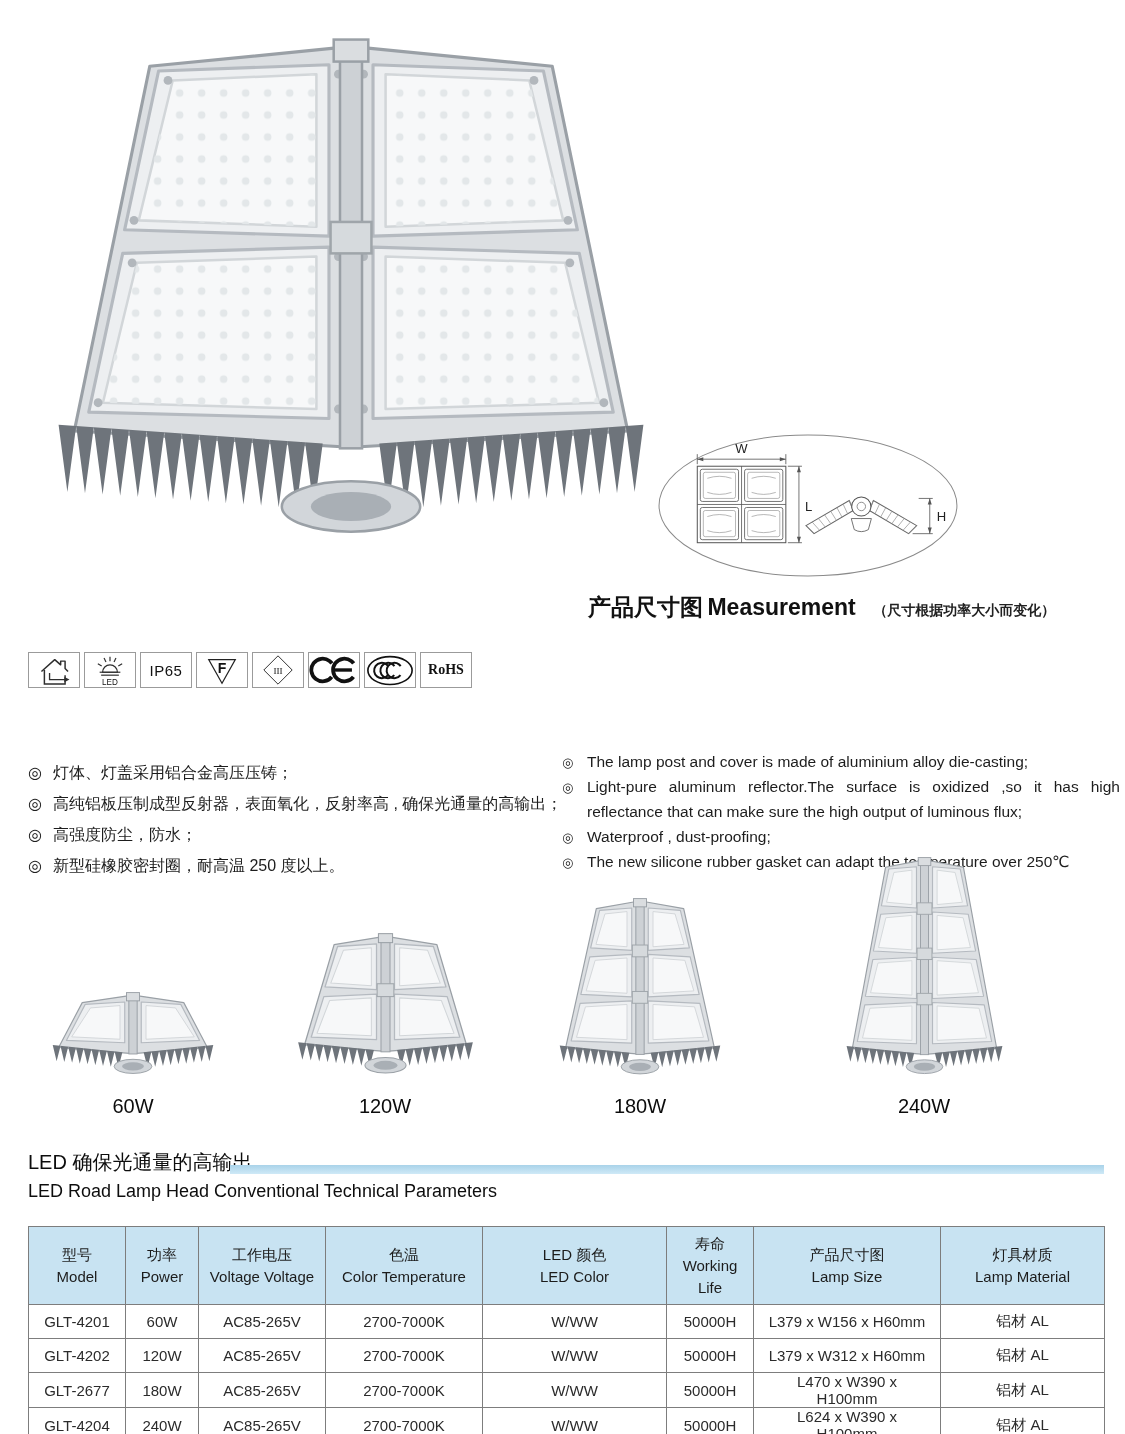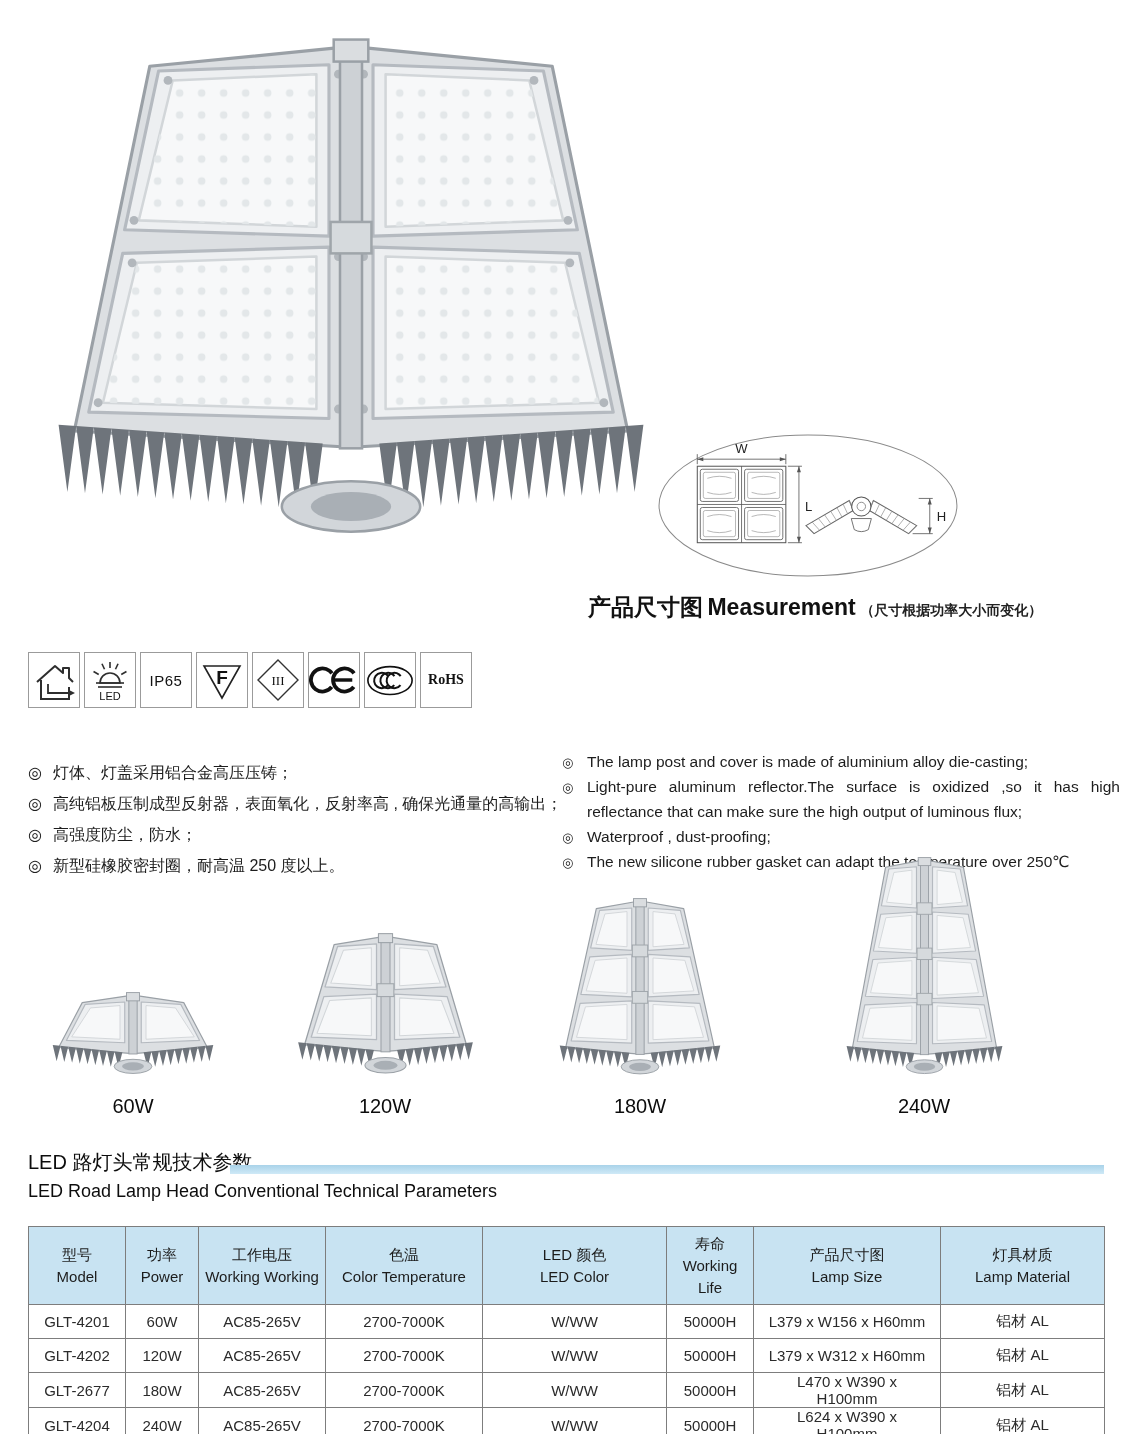--- a/index.html
+++ b/index.html
@@ -5,24 +5,24 @@
   html,body{margin:0;padding:0;background:#fff;}
   .page{
     position:relative;width:1125px;height:1434px;background:#fff;overflow:hidden;
     font-family:"Liberation Sans","DejaVu Sans",sans-serif;color:#1d1d1d;
   }
   
   .hero{position:absolute;left:46px;top:38px;width:610px;}
   .mini-diagram{position:absolute;left:655px;top:430px;width:312px;height:152px;}
   .measure-caption{position:absolute;left:588px;top:592px;white-space:nowrap;}
   .measure-caption .big{font-size:23px;font-weight:bold;color:#111;}
-  .measure-caption .note{font-size:14px;font-weight:bold;color:#222;margin-left:0;}
+  .measure-caption .note{font-size:14px;font-weight:bold;color:#222;margin-left:13px;}
   
   .certs{position:absolute;left:28px;top:652px;display:flex;gap:4px;}
-  .cert-box{width:52px;height:56px;border:1px solid #9b9b9b;box-sizing:border-box;background:#fff;
+  .cert-box{width:52px;height:36px;border:1px solid #9b9b9b;box-sizing:border-box;background:#fff;
     display:flex;flex-direction:column;align-items:center;justify-content:center;}
   .cert-plain{font-size:15px;color:#111;letter-spacing:0.5px;}
   .cert-plain.bold{font-weight:bold;font-size:14px;letter-spacing:0;font-family:Liberation Serif, serif;}
   
   .desc-heading{position:absolute;left:28px;top:716px;font-size:23px;font-weight:bold;color:#0d0d0d;}
   .bullets{list-style:none;margin:0;padding:0;}
   .bullets li{position:relative;padding-left:25px;}
   .bullets .marker{position:absolute;left:0;top:0;}
   .bullets-cn{position:absolute;left:28px;top:757px;width:535px;}
   .bullets-cn li{font-size:16px;line-height:31px;}
@@ -340,40 +340,40 @@
             <path d="M 91 171 L 87.7 184.0 L 84.4 170.3 L 81.2 183.3 L 77.9 169.7 L 74.6 182.7 L 71.3 169.0 L 68.1 182.0 L 64.8 168.3 L 61.5 181.3 L 58.2 167.7 L 54.9 180.7 L 51.7 167.0 L 48.4 180.0 L 45.1 166.3 L 41.8 179.3 L 38.6 165.7 L 35.3 178.7 L 32.0 165.0 Z" fill="#6e747b"></path>
             <path d="M 109 171 L 112.3 184.0 L 115.6 170.3 L 118.8 183.3 L 122.1 169.7 L 125.4 182.7 L 128.7 169.0 L 131.9 182.0 L 135.2 168.3 L 138.5 181.3 L 141.8 167.7 L 145.1 180.7 L 148.3 167.0 L 151.6 180.0 L 154.9 166.3 L 158.2 179.3 L 161.4 165.7 L 164.7 178.7 L 168.0 165.0 Z" fill="#6e747b"></path>
             <ellipse cx="100" cy="183" rx="16" ry="6" fill="#d2d6da" stroke="#9aa0a6" stroke-width="0.8"></ellipse>
             <ellipse cx="100" cy="183" rx="9.28" ry="3.4799999999999995" fill="#a9afb5"></ellipse>
           </svg>
         </div>
       </div>
       <div class="product-label" style="left: 814px;">240W</div>
     </div>
 
-  <div class="params-cn">LED 路灯头常规技术参数</div>
+  <div class="params-cn">LED 确保光通量的高输出</div>
   <div class="params-bar"></div>
   <div class="params-en">LED Road Lamp Head Conventional Technical Parameters</div>
 
   <table class="spec-table" id="spec-table">
     <colgroup>
       <col style="width:97px">
         <col style="width:73px">
         <col style="width:127px">
         <col style="width:157px">
       <col style="width:184px">
         <col style="width:87px">
         <col style="width:187px">
         <col style="width:164px">
     </colgroup>
     <thead id="spec-thead">
         <tr>
           <th><span>型号</span><br><span>Model</span></th>
           <th><span>功率</span><br><span>Power</span></th>
-          <th><span>工作电压</span><br><span>Working Working</span></th>
+          <th><span>工作电压</span><br><span>Voltage Voltage</span></th>
           <th><span>色温</span><br><span>Color Temperature</span></th>
           <th><span>LED 颜色</span><br><span>LED Color</span></th>
           <th><span>寿命</span><br><span>Working Life</span></th>
           <th><span>产品尺寸图</span><br><span>Lamp Size</span></th>
           <th><span>灯具材质</span><br><span>Lamp Material</span></th>
         </tr>
       </thead>
     <tbody id="spec-tbody">
         <tr>
           <td>GLT-4201</td>

